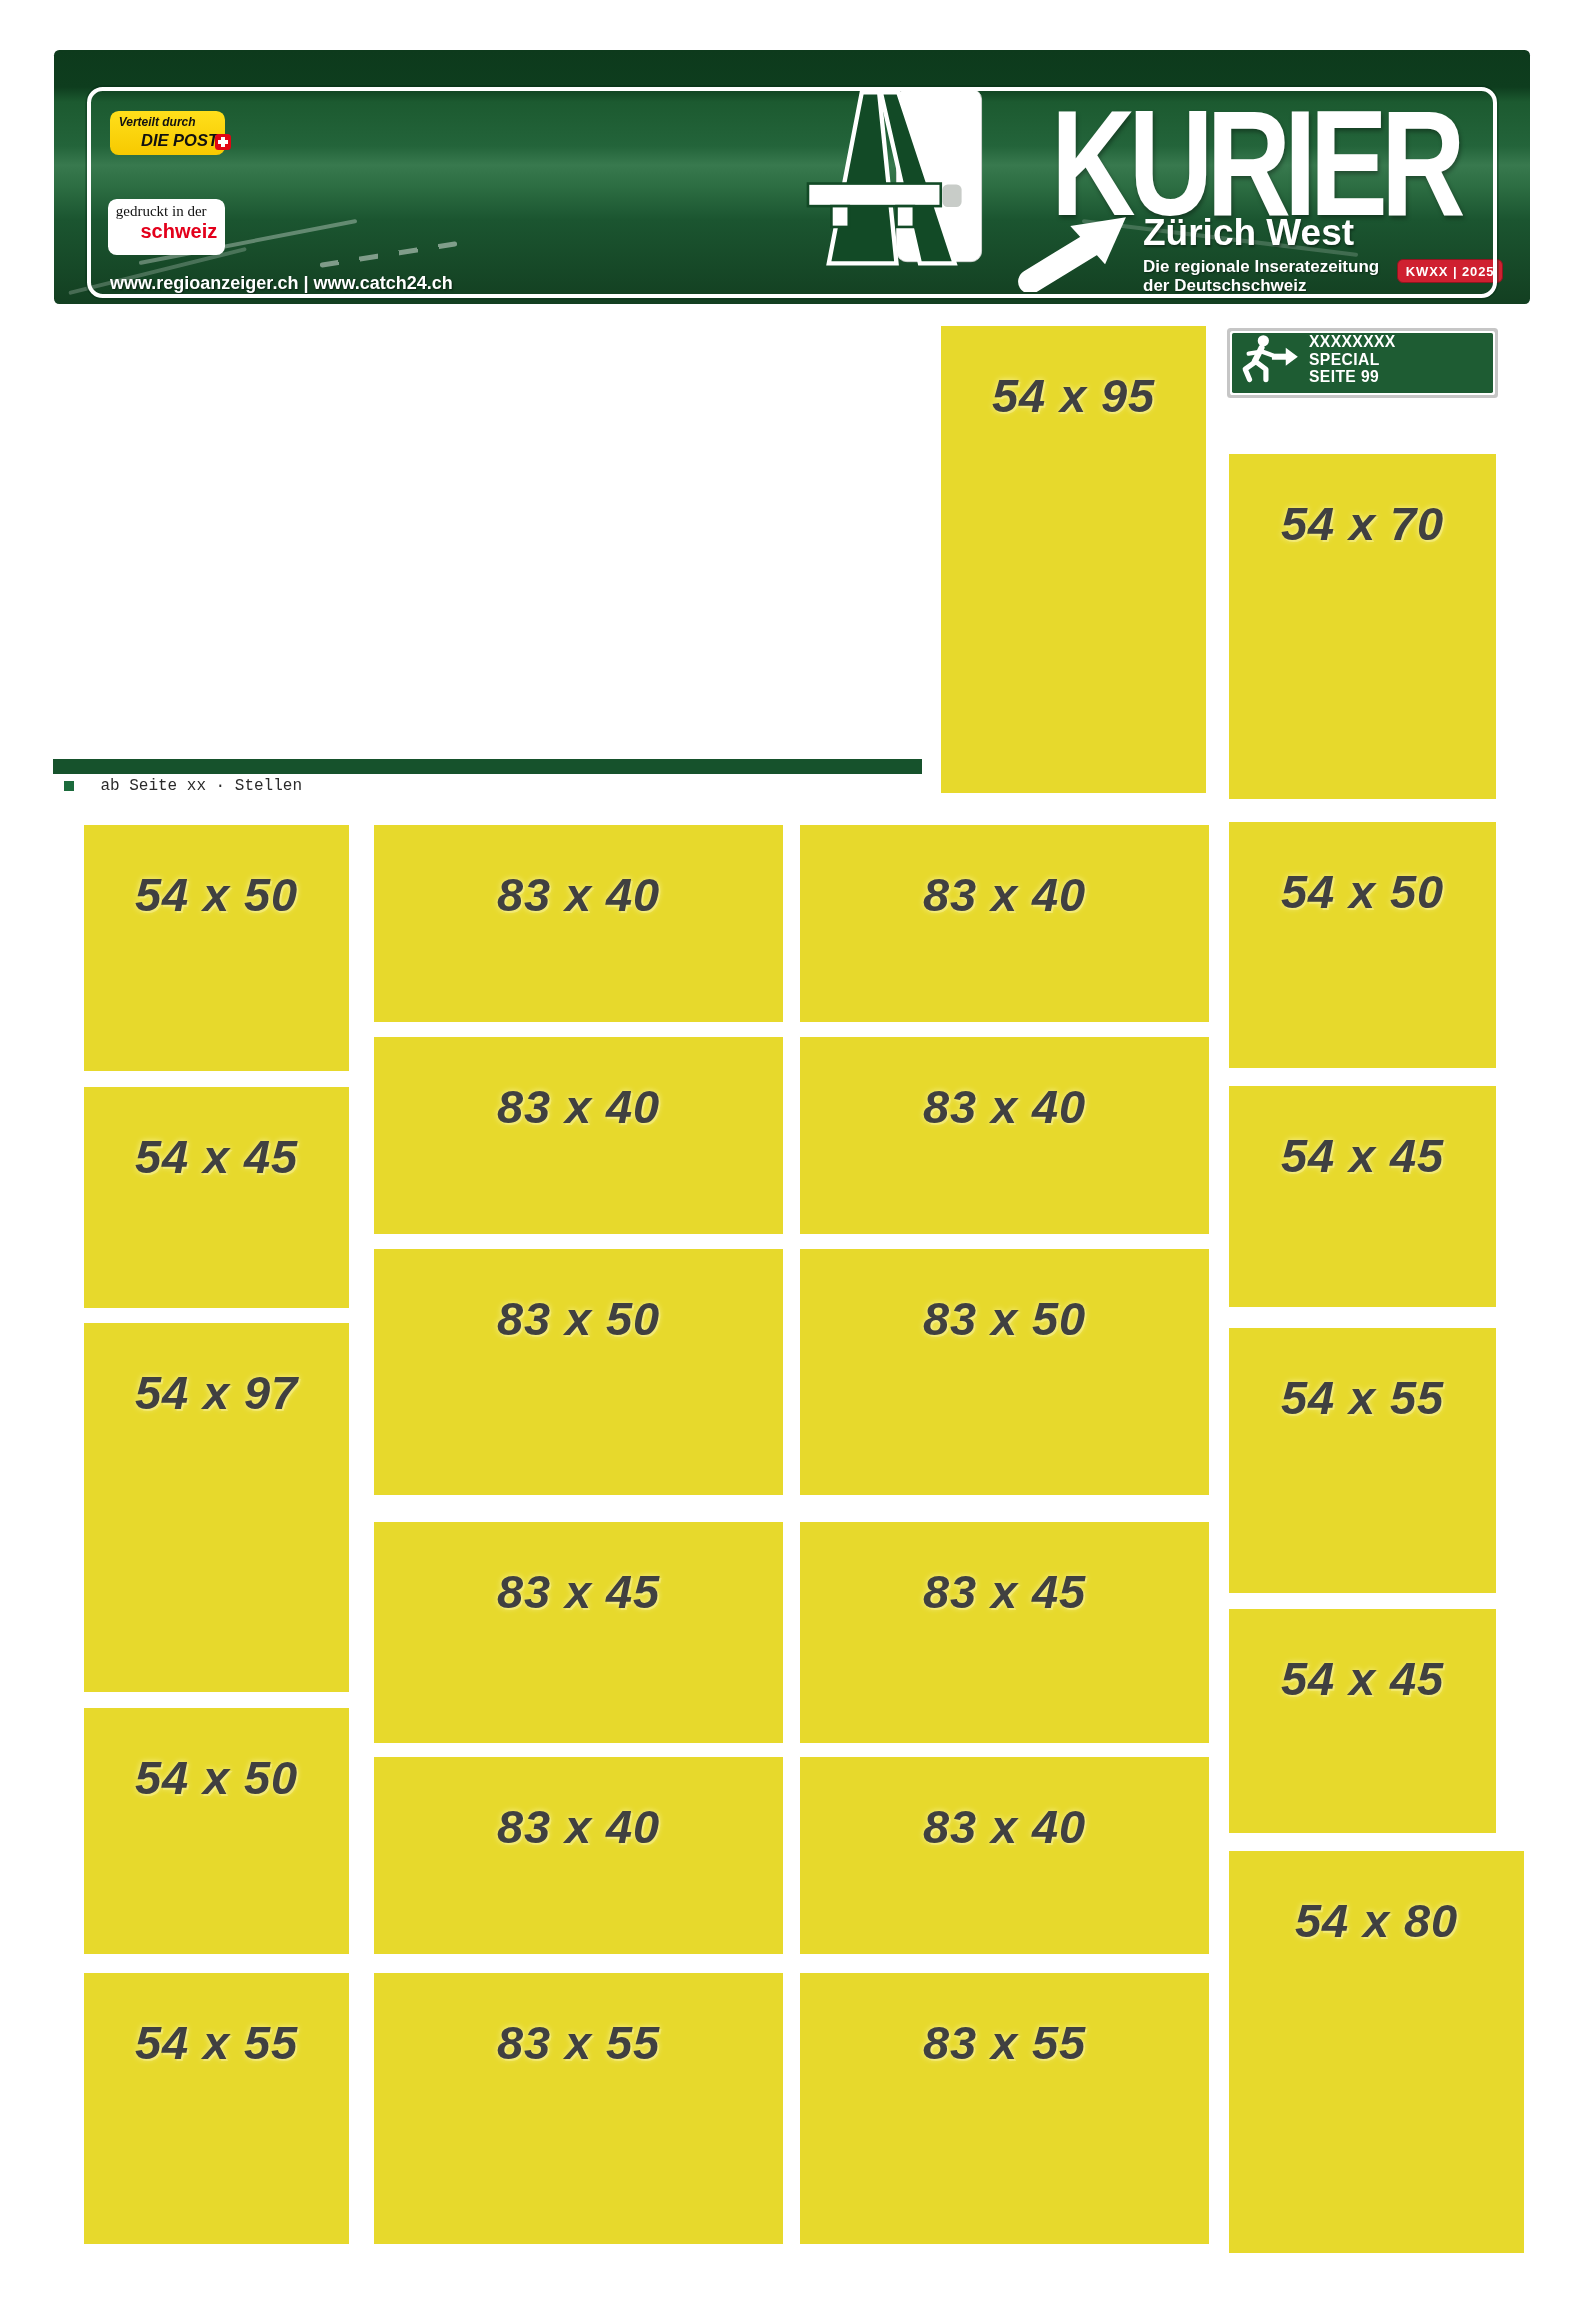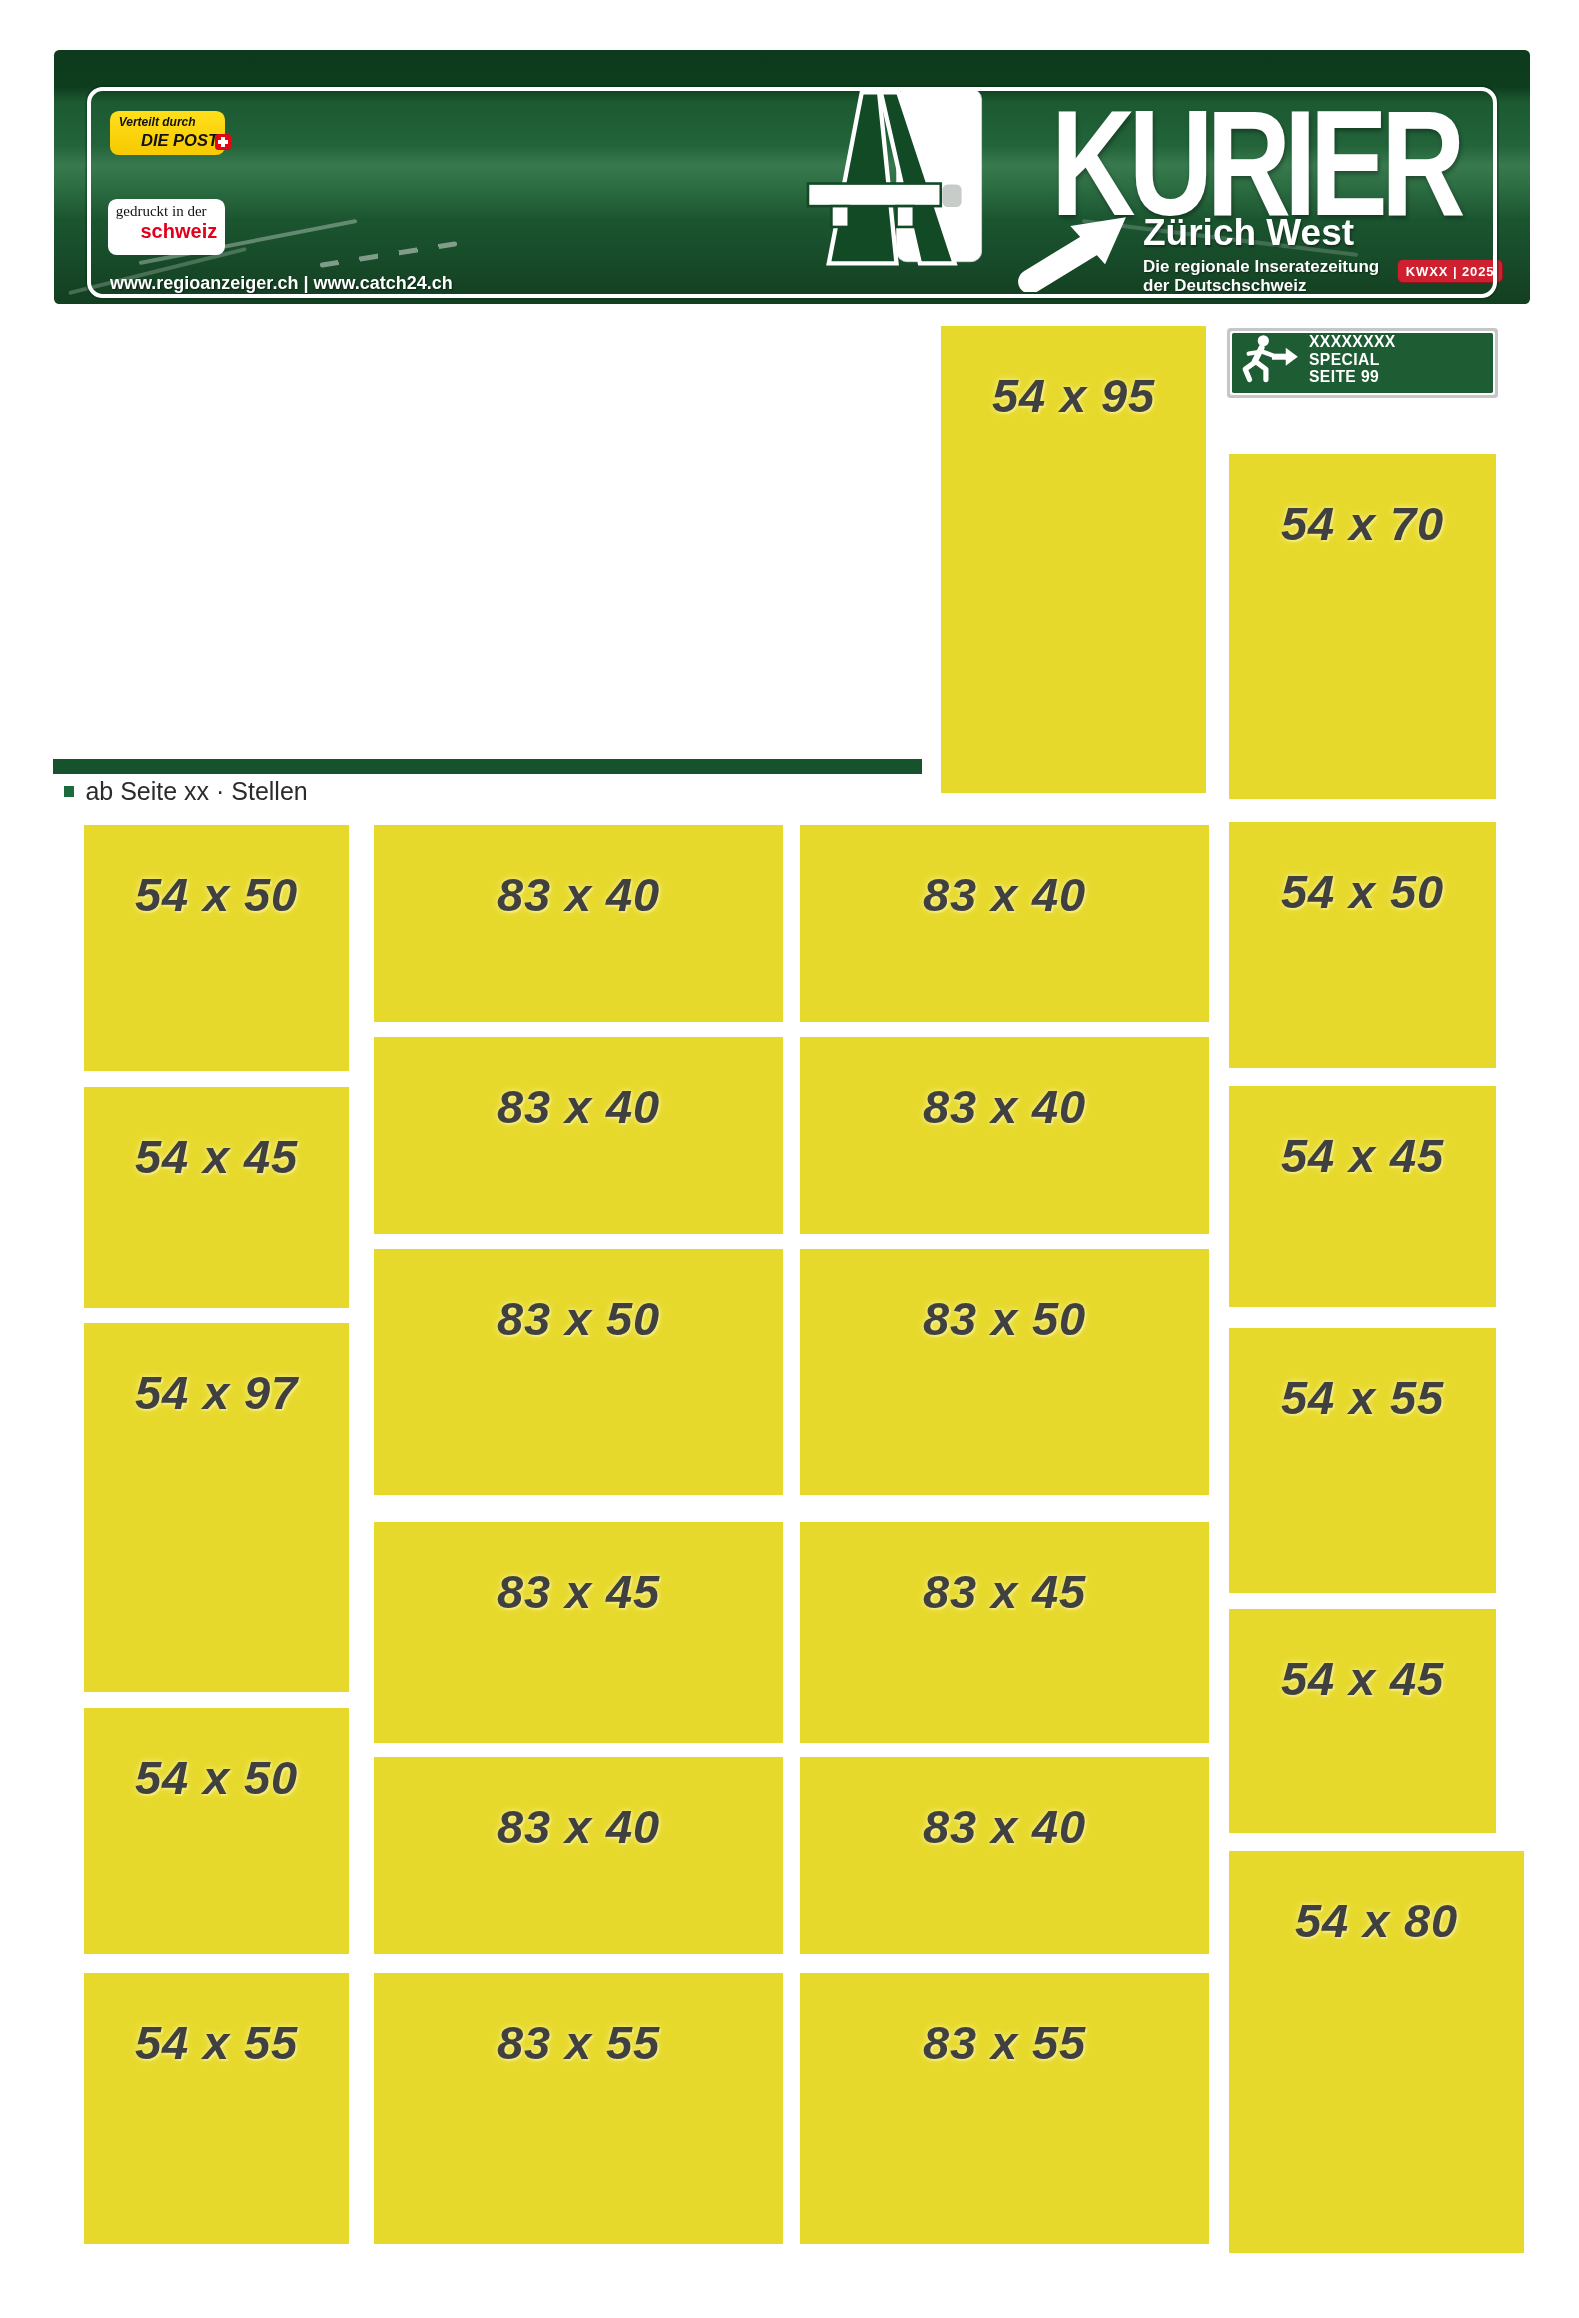--- a/index.html
+++ b/index.html
@@ -64,22 +64,22 @@
   .special-sign{position:absolute;left:1227px;top:328px;width:271px;height:70px;
     background:#c6c6c6;padding:2.6px;box-sizing:border-box;border-radius:3.5px;}
   .special-inner{background:#fff;padding:2.6px;height:100%;box-sizing:border-box;border-radius:2.6px;}
   .special-face{background:var(--sign-green);height:100%;box-sizing:border-box;border-radius:1.7px;
     display:flex;gap:8.7px;padding:0 5.2px;}
   .special-text{color:#fff;font-weight:bold;font-size:16.5px;line-height:17.4px;letter-spacing:0.4px;
     transform:scaleX(.95);transform-origin:left center;white-space:nowrap;}
 
   
   .section-bar{position:absolute;left:53px;top:759px;width:869px;height:15px;background:var(--bar-green);}
-  .section-caption{position:absolute;left:64px;top:777px;font-family:Liberation Sans, sans-serif;
-    font-size:25px;color:#2b2b2b;display:flex;align-items:center;gap:11px;}
+  .section-caption{position:absolute;left:64px;top:777px;font-family:Liberation Mono, monospace;
+    font-size:16px;color:#2b2b2b;display:flex;align-items:center;gap:26px;}
   .caption-square{width:10.4px;height:10.4px;background:#1c6b3c;display:inline-block;}
 
   
   .ad{position:absolute;background:var(--yellow);text-align:center;box-sizing:border-box;padding-top:42px;}
   .lbl{font-size:47px;font-weight:900;font-style:italic;color:#404040;letter-spacing:0.9px;
     text-shadow:0 0 6px rgba(252,246,160,.95),1.7px 1.7px 0 rgba(250,244,150,.5);white-space:nowrap;}
 </style>
 </head>
 <body>
 

